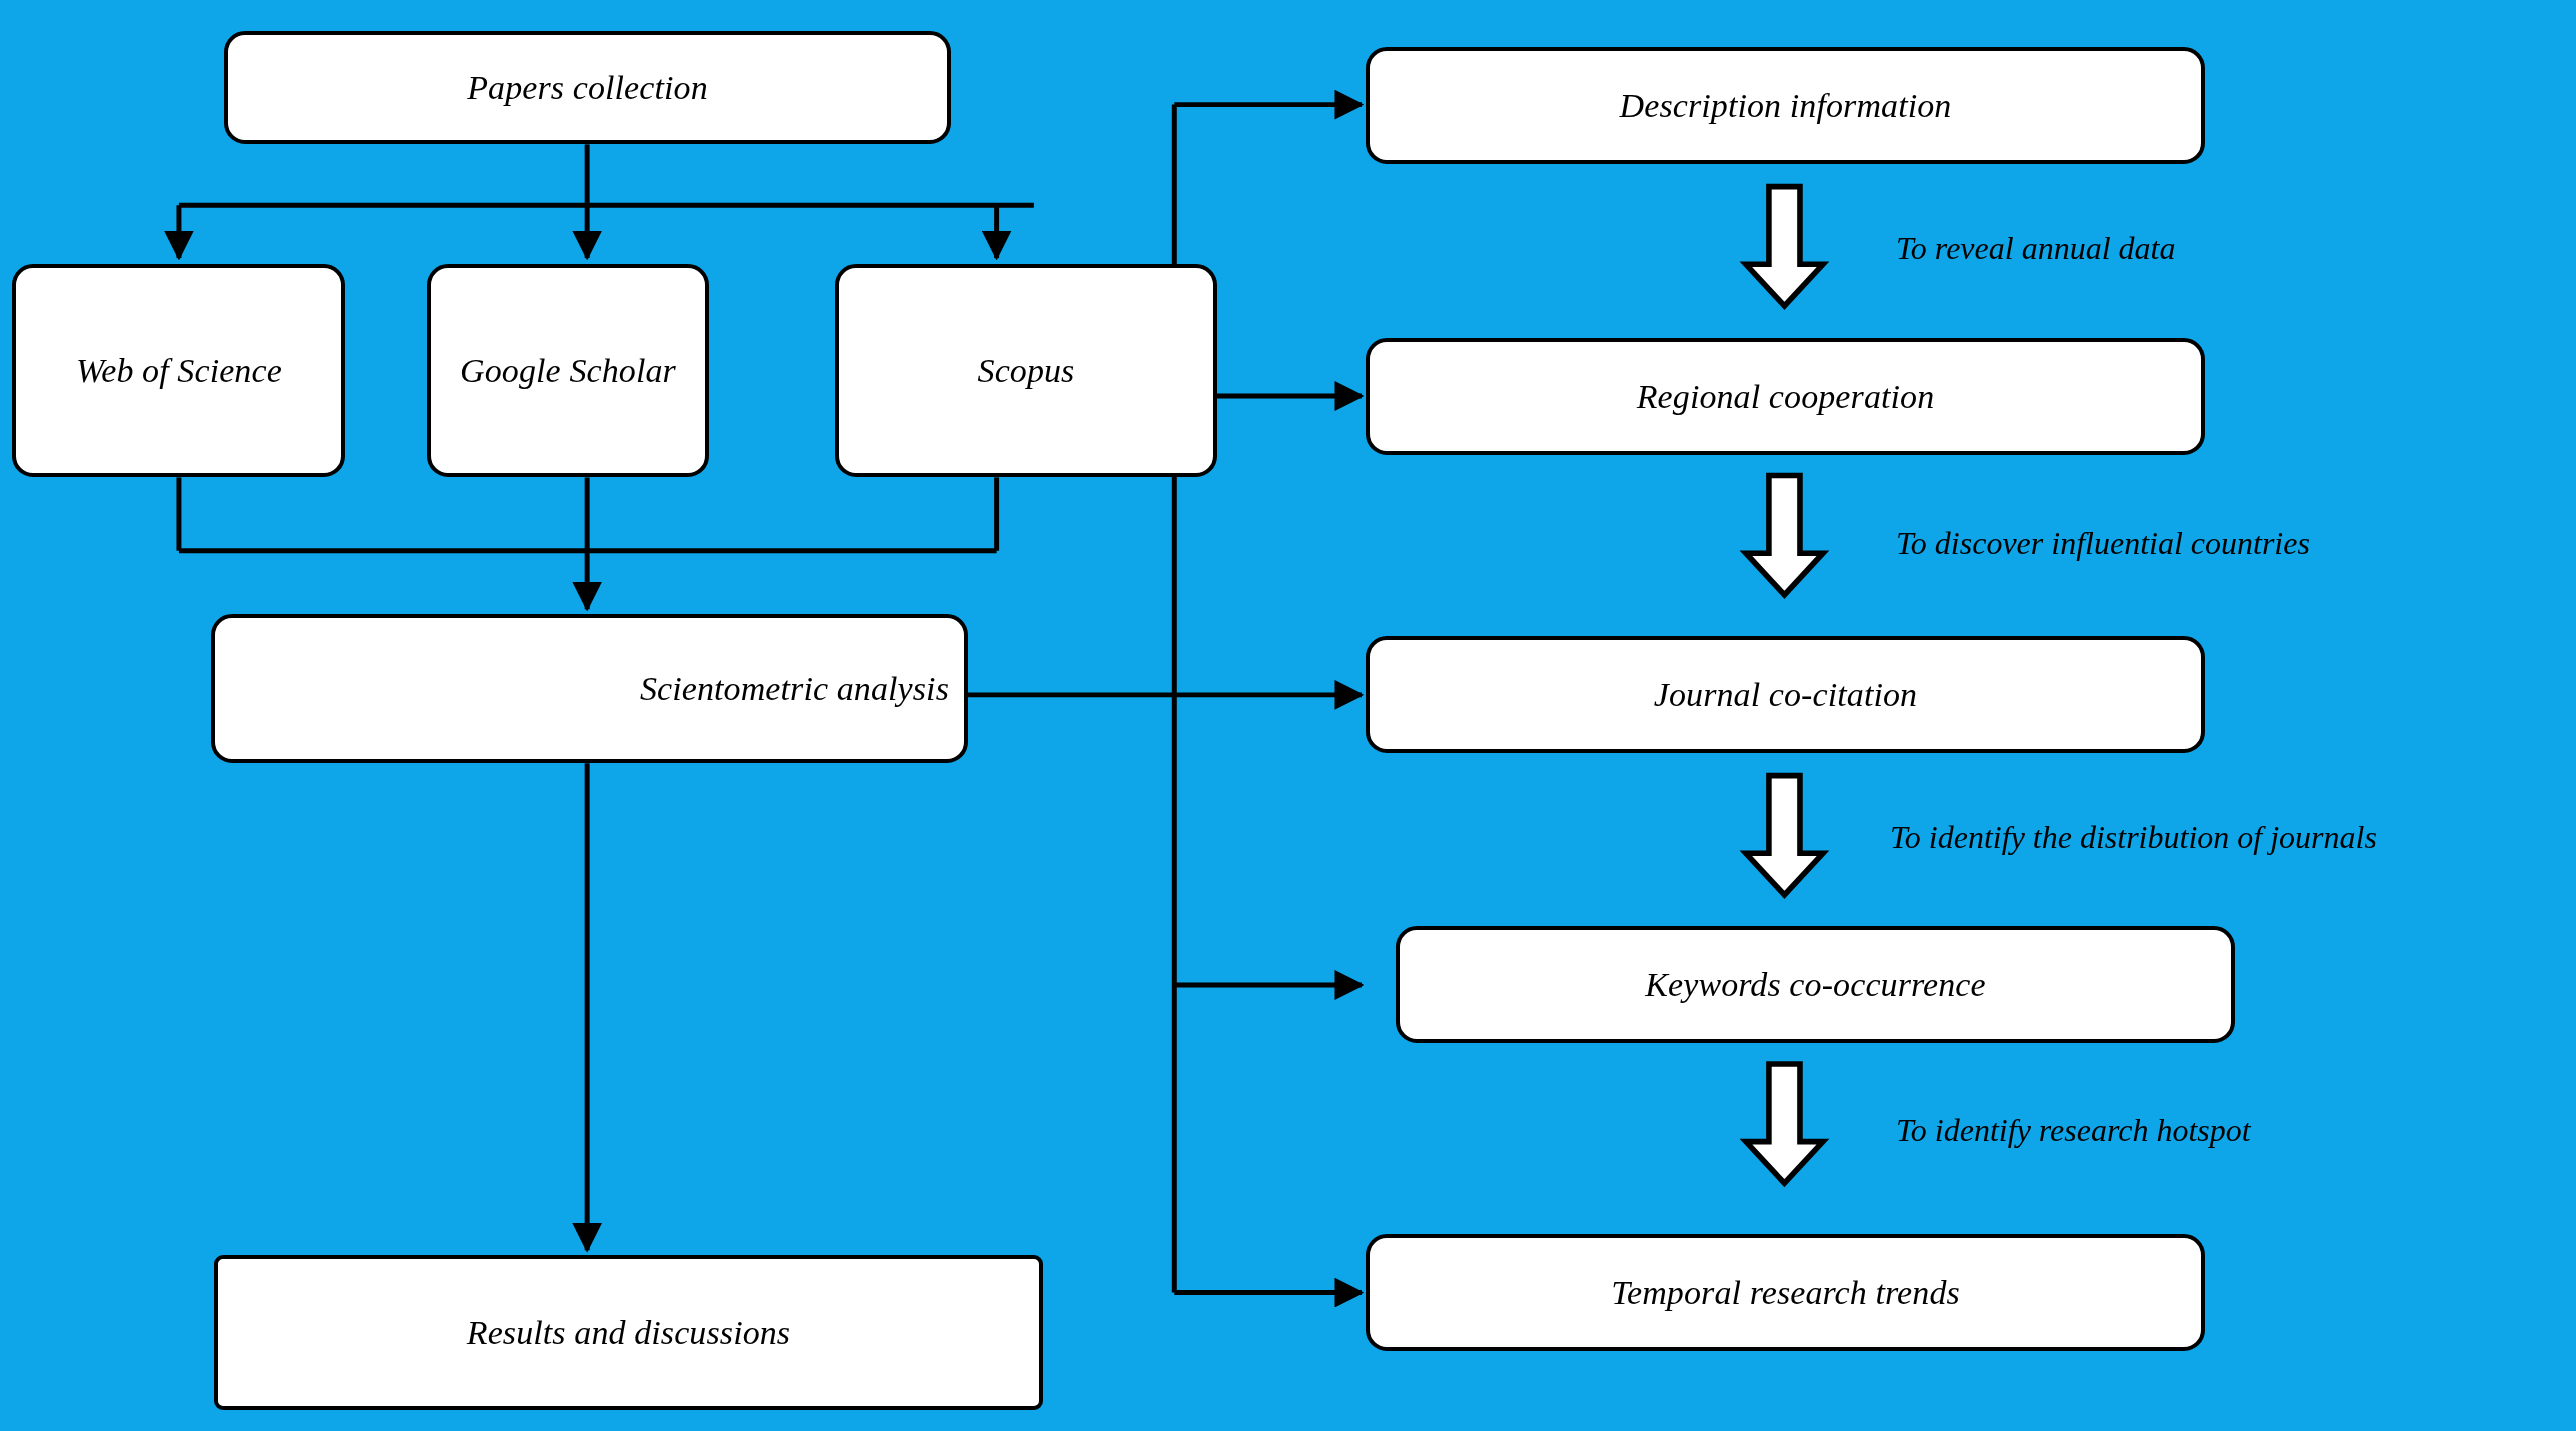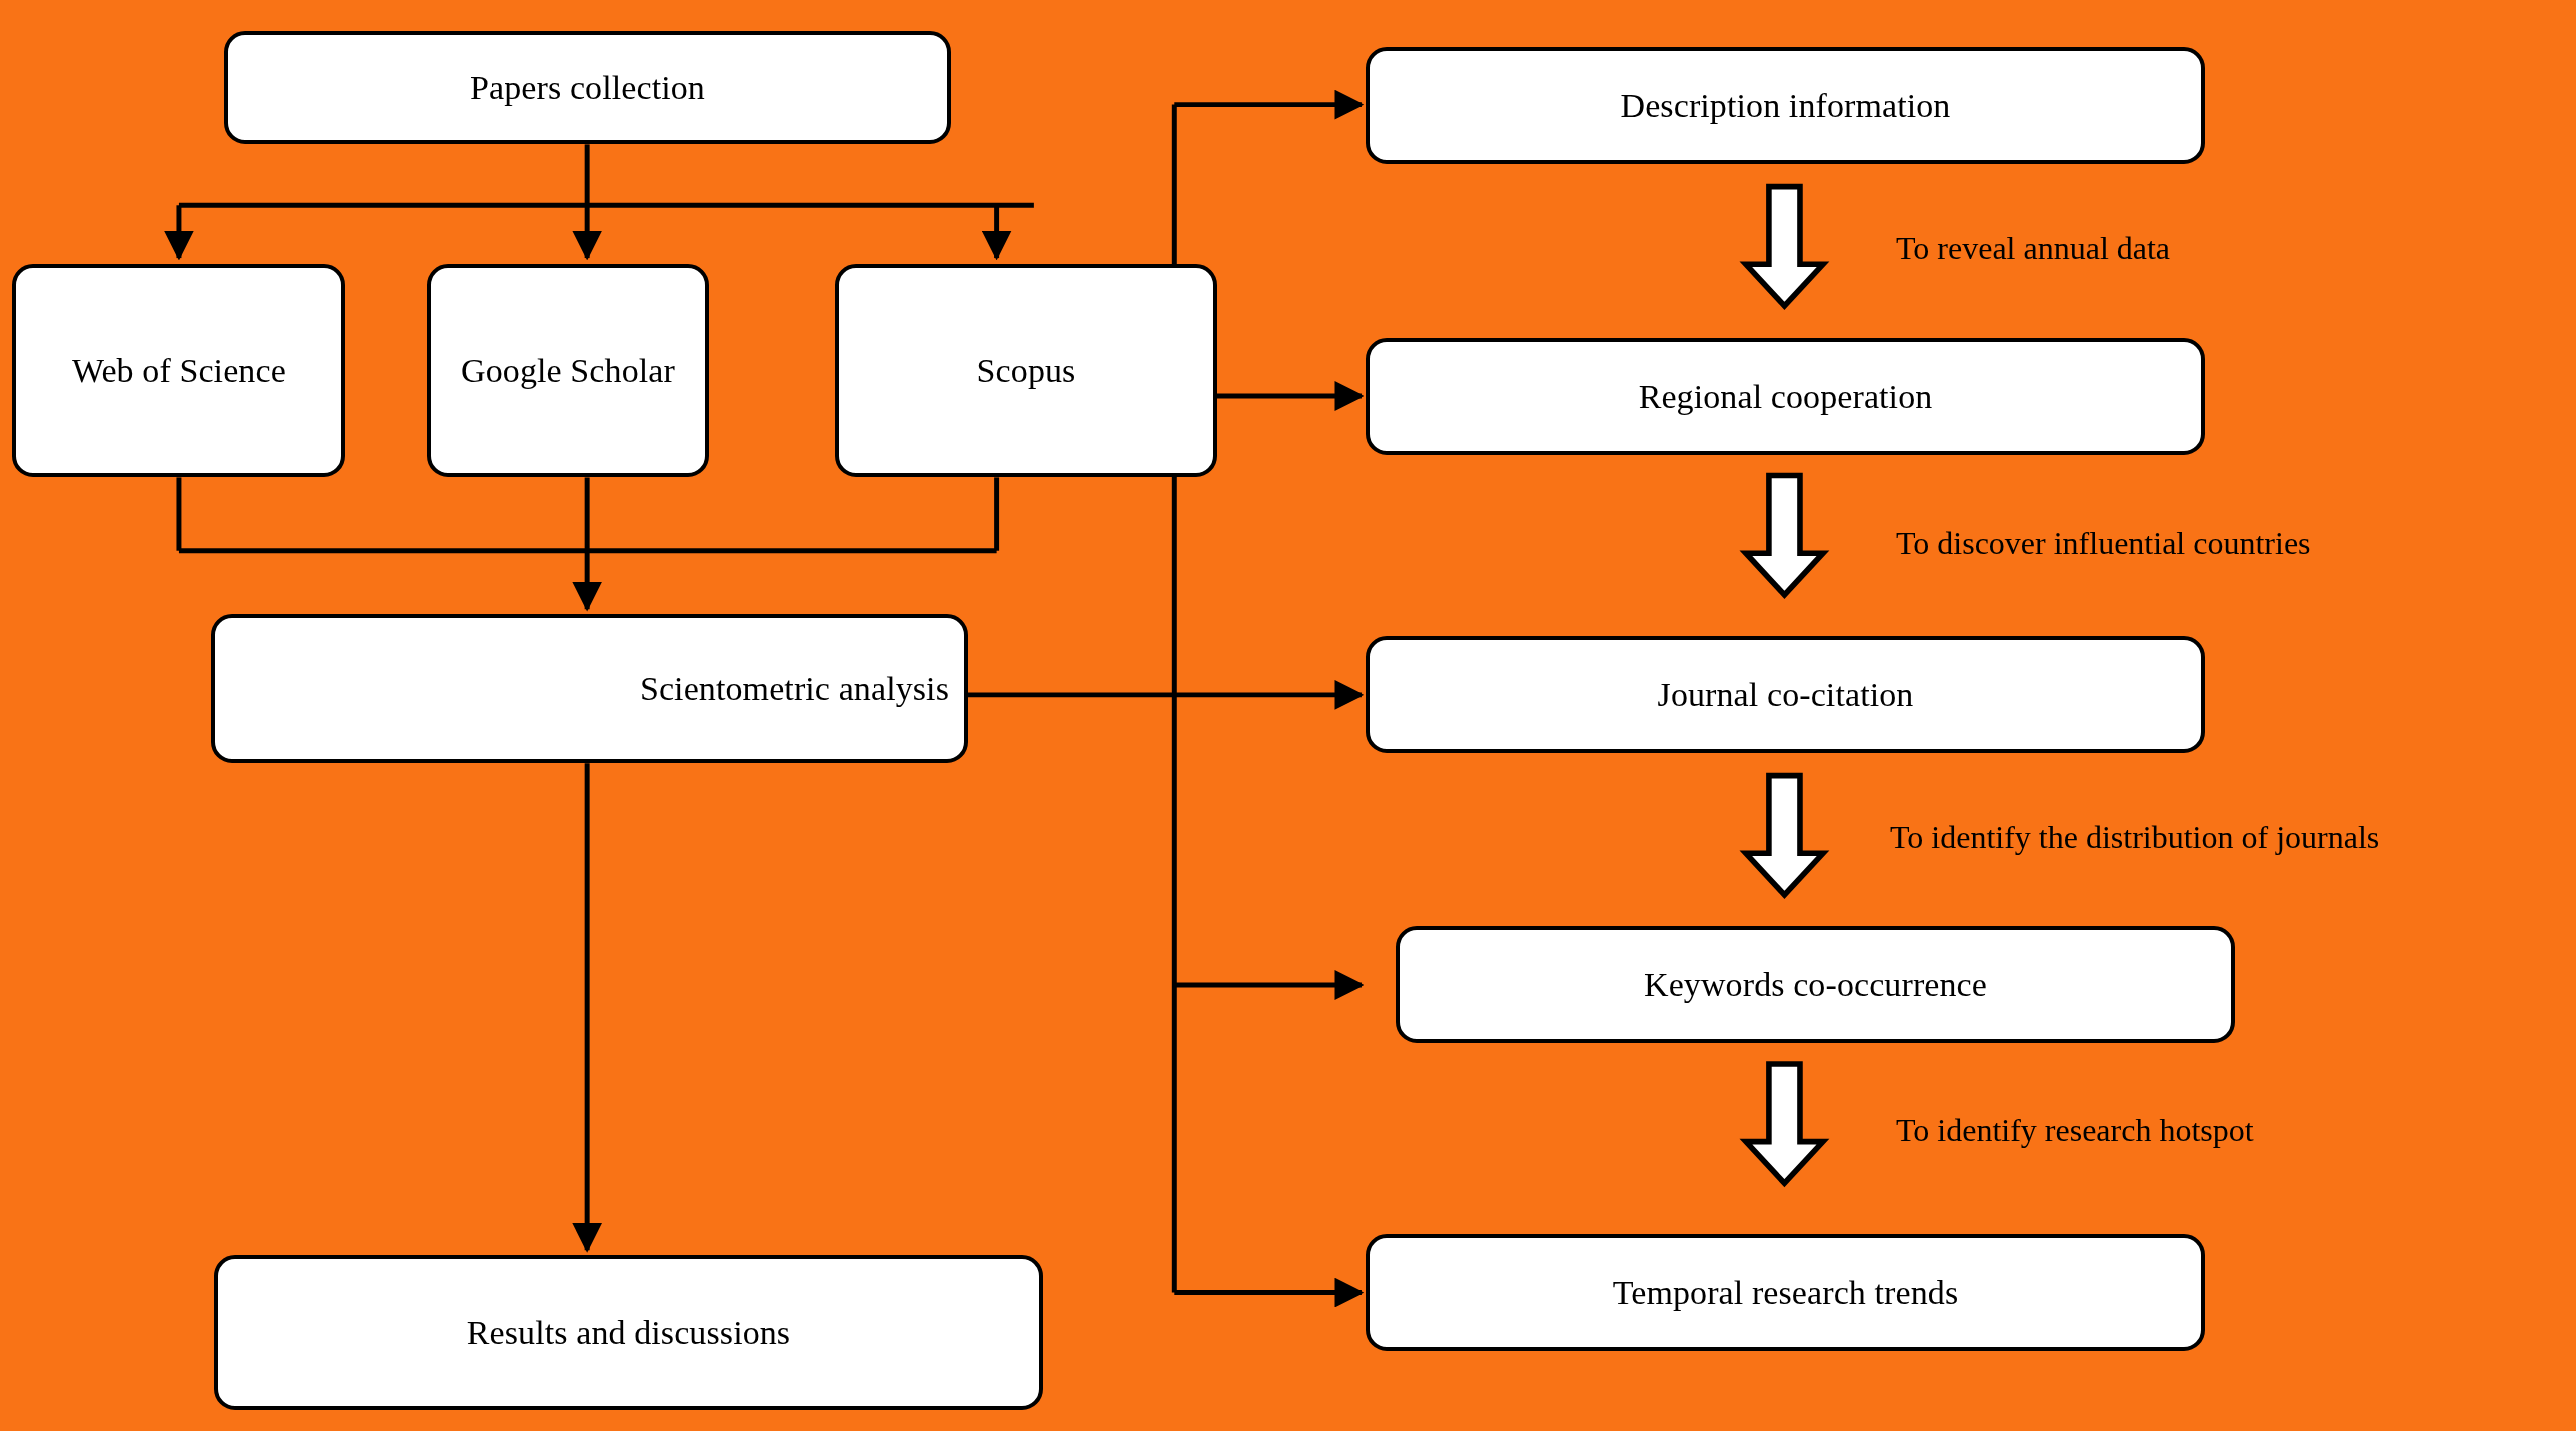--- a/index.html
+++ b/index.html
@@ -8,22 +8,23 @@
     padding: 0;
     background: #ffffff;
   }
   body {
     font-family: "Liberation Serif", "DejaVu Serif", serif;
   }
   #canvas {
     position: relative;
     width: 2576px;
     height: 1432px;
-    background: #f97316;
+    background: #0ea5e9;
     overflow: hidden;
+    font-style: italic;
   }
   #wires {
     position: absolute;
     left: 0;
     top: 0;
     width: 2576px;
     height: 1432px;
     pointer-events: none;
   }
   .node {
@@ -116,21 +117,21 @@
   </div>
 
   <div class="node" style="left:835px; top:264px; width:382px; height:213px;">
     <span class="node-label">Scopus</span>
   </div>
 
   <div class="node" style="left:211px; top:614px; width:757px; height:149px;justify-content:flex-end;">
     <span class="node-label">Scientometric analysis</span>
   </div>
 
-  <div class="node" style="left:214px; top:1255px; width:829px; height:155px;">
+  <div class="node" style="left:214px; top:1255px; width:829px; height:155px;border-radius:9px;">
     <span class="node-label">Results and discussions</span>
   </div>
 
   <div class="node" style="left:1366px; top:47px; width:839px; height:117px;">
     <span class="node-label">Description information</span>
   </div>
 
   <div class="node" style="left:1366px; top:338px; width:839px; height:117px;">
     <span class="node-label">Regional cooperation</span>
   </div>

